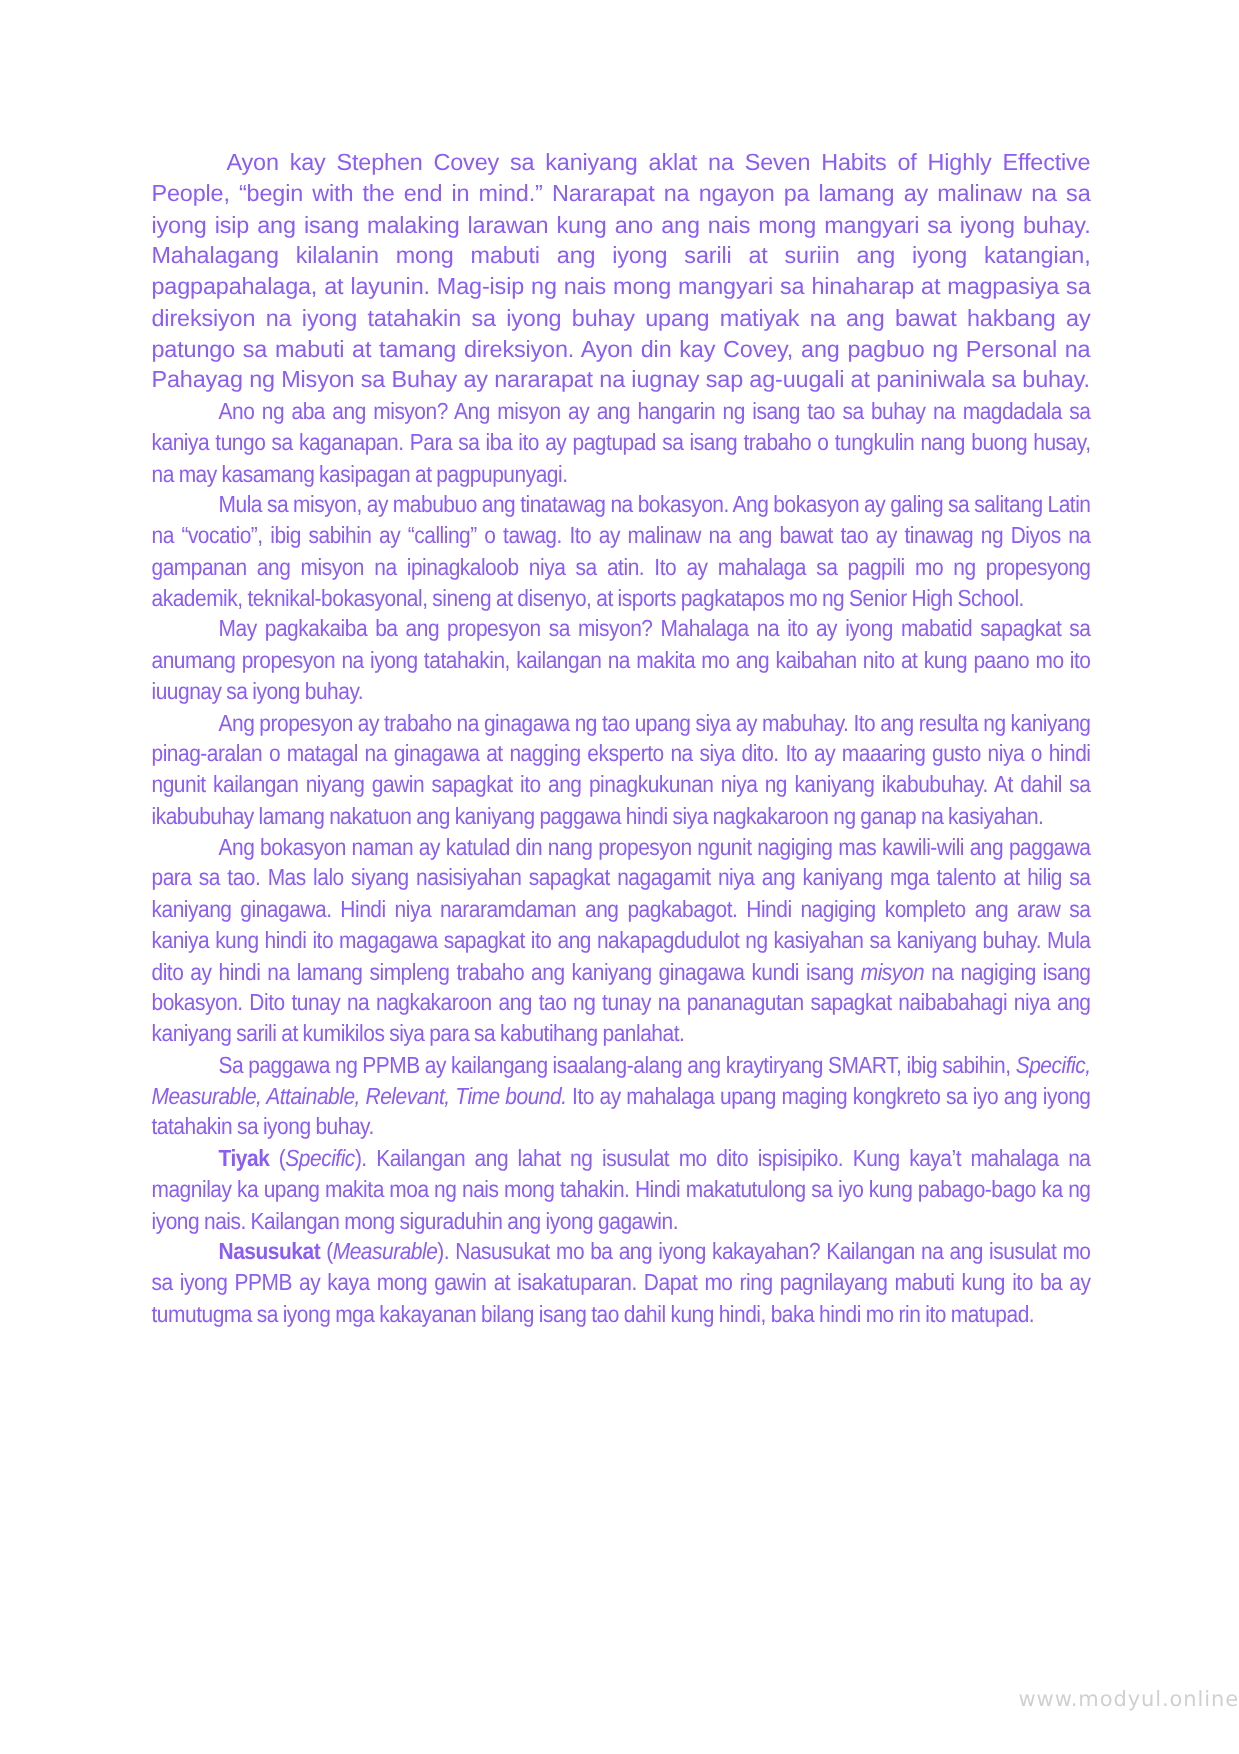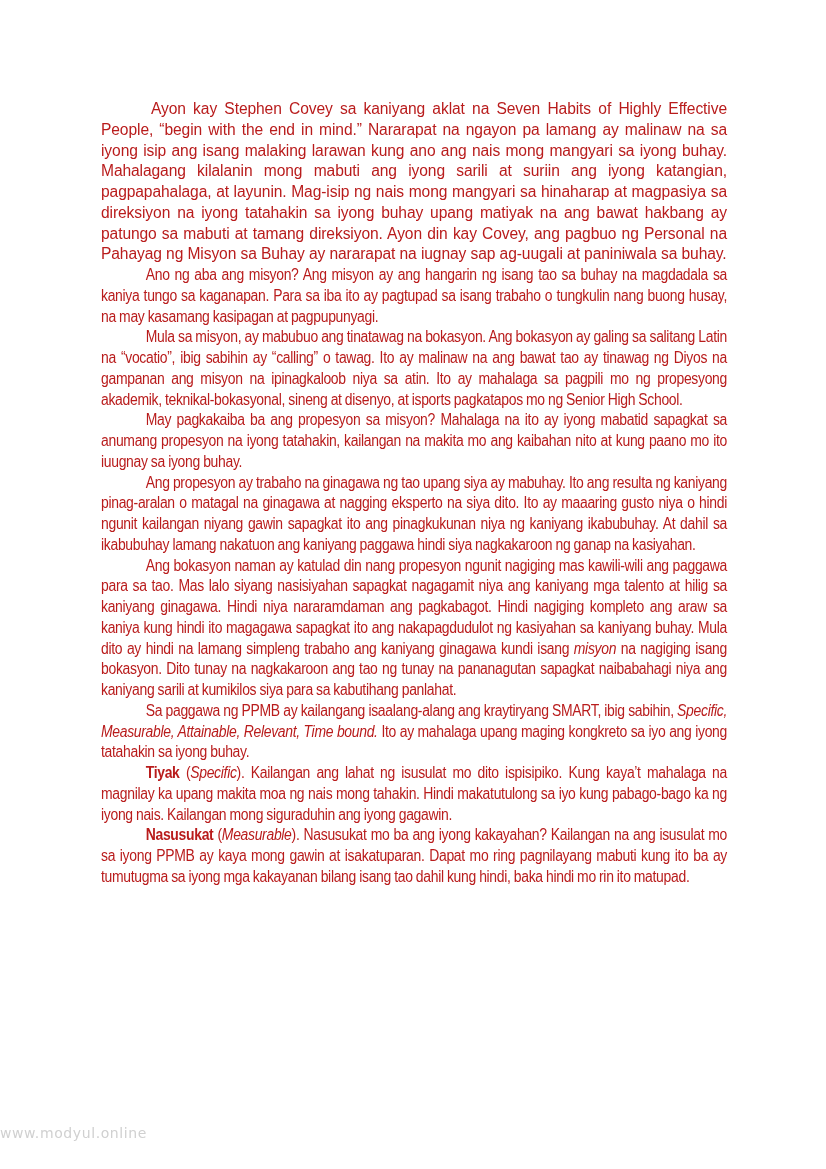--- a/index.html
+++ b/index.html
@@ -1,23 +1,23 @@
 <!DOCTYPE html>
 <html><head>
 <meta charset="utf-8">
 <style>
   html, body { margin: 0; padding: 0; background: #ffffff; }
   body { width: 826px; height: 1169px; position: relative; overflow: hidden; }
-  .page { position: absolute; left: 101px; top: 99px; width: 626px; color: #b91c1c; }
+  .page { position: absolute; left: 101px; top: 99px; width: 626px; color: #8b5cf6; }
   .para { margin: 0; text-align: justify; text-indent: 50px; line-height: 20.75px; }
   .wide { font-family: "Liberation Sans", "DejaVu Sans", sans-serif; font-size: 15.6px; letter-spacing: -0.1px; }
   .narrow { font-family: "Liberation Sans", "DejaVu Sans", sans-serif; font-size: 15.6px; letter-spacing: -0.35px; word-spacing: -0.4px; transform-origin: 0 0; }
   .narrow-wrap { width: 626px; }
   .narrow-inner { width: 700px; transform: scaleX(0.8943); transform-origin: 0 0; }
-  .watermark { position: absolute; left: 0; width: 826px; top: 1125px; text-align: left;
+  .watermark { position: absolute; left: 0; width: 826px; top: 1125px; text-align: right;
     font-family: "DejaVu Sans", sans-serif; font-size: 14px; color: #d0d0d0; letter-spacing: 0.6px; }
   b { font-weight: bold; }
   i { font-style: italic; }
 </style>
 </head>
 <body>
 
 <div class="page">
   <p class="para wide">
     <span>Ayon kay Stephen Covey sa kaniyang aklat na Seven Habits of Highly Effective People, “begin with the end in mind.” Nararapat na ngayon pa lamang ay malinaw na sa iyong isip ang isang malaking larawan kung ano ang nais mong mangyari sa iyong buhay. Mahalagang kilalanin mong mabuti ang iyong sarili at suriin ang iyong katangian, pagpapahalaga, at layunin. Mag-isip ng nais mong mangyari sa hinaharap at magpasiya sa direksiyon na iyong tatahakin sa iyong buhay upang matiyak na ang bawat hakbang ay patungo sa mabuti at tamang direksiyon. Ayon din kay Covey, ang pagbuo ng Personal na Pahayag ng Misyon sa Buhay ay nararapat na iugnay sap ag-uugali at paniniwala sa buhay.</span>

